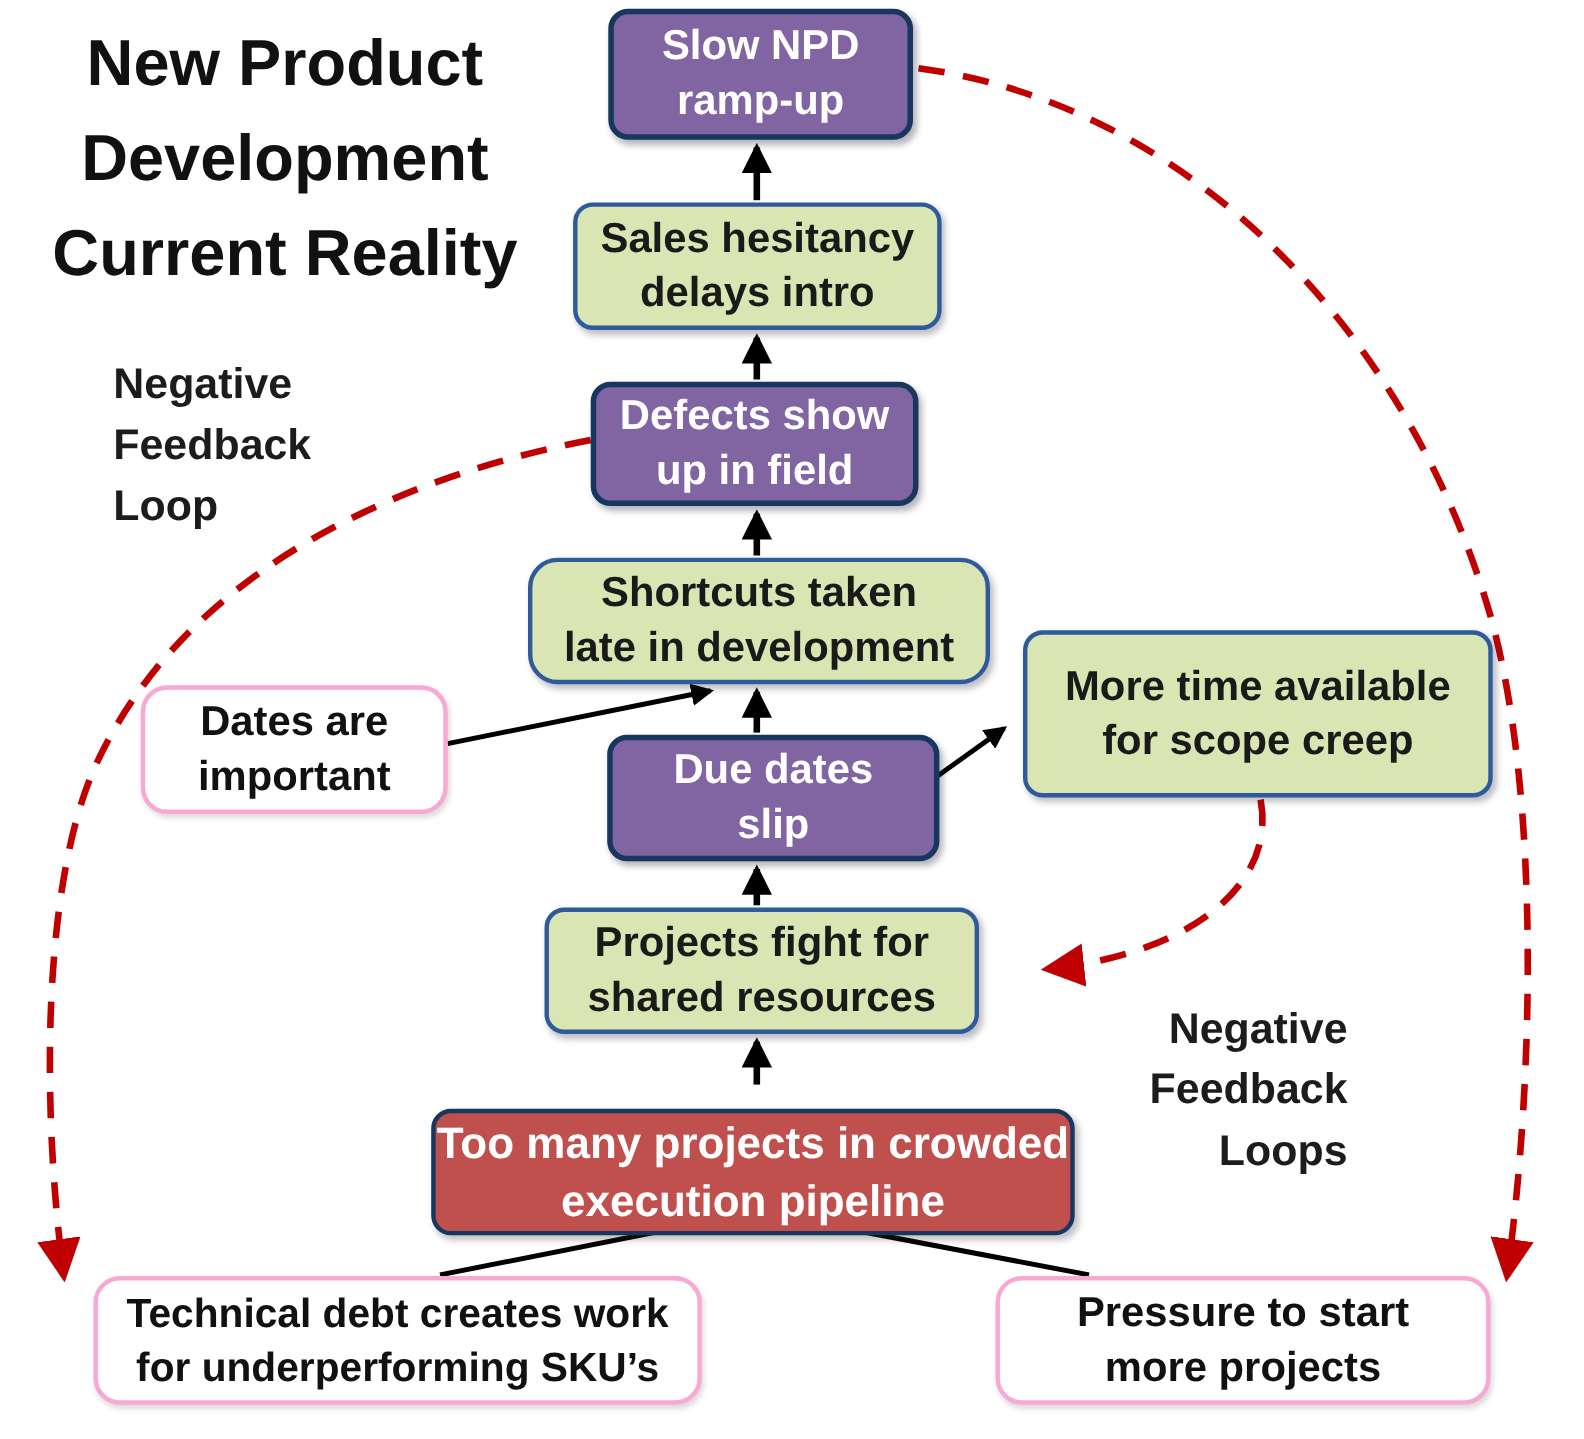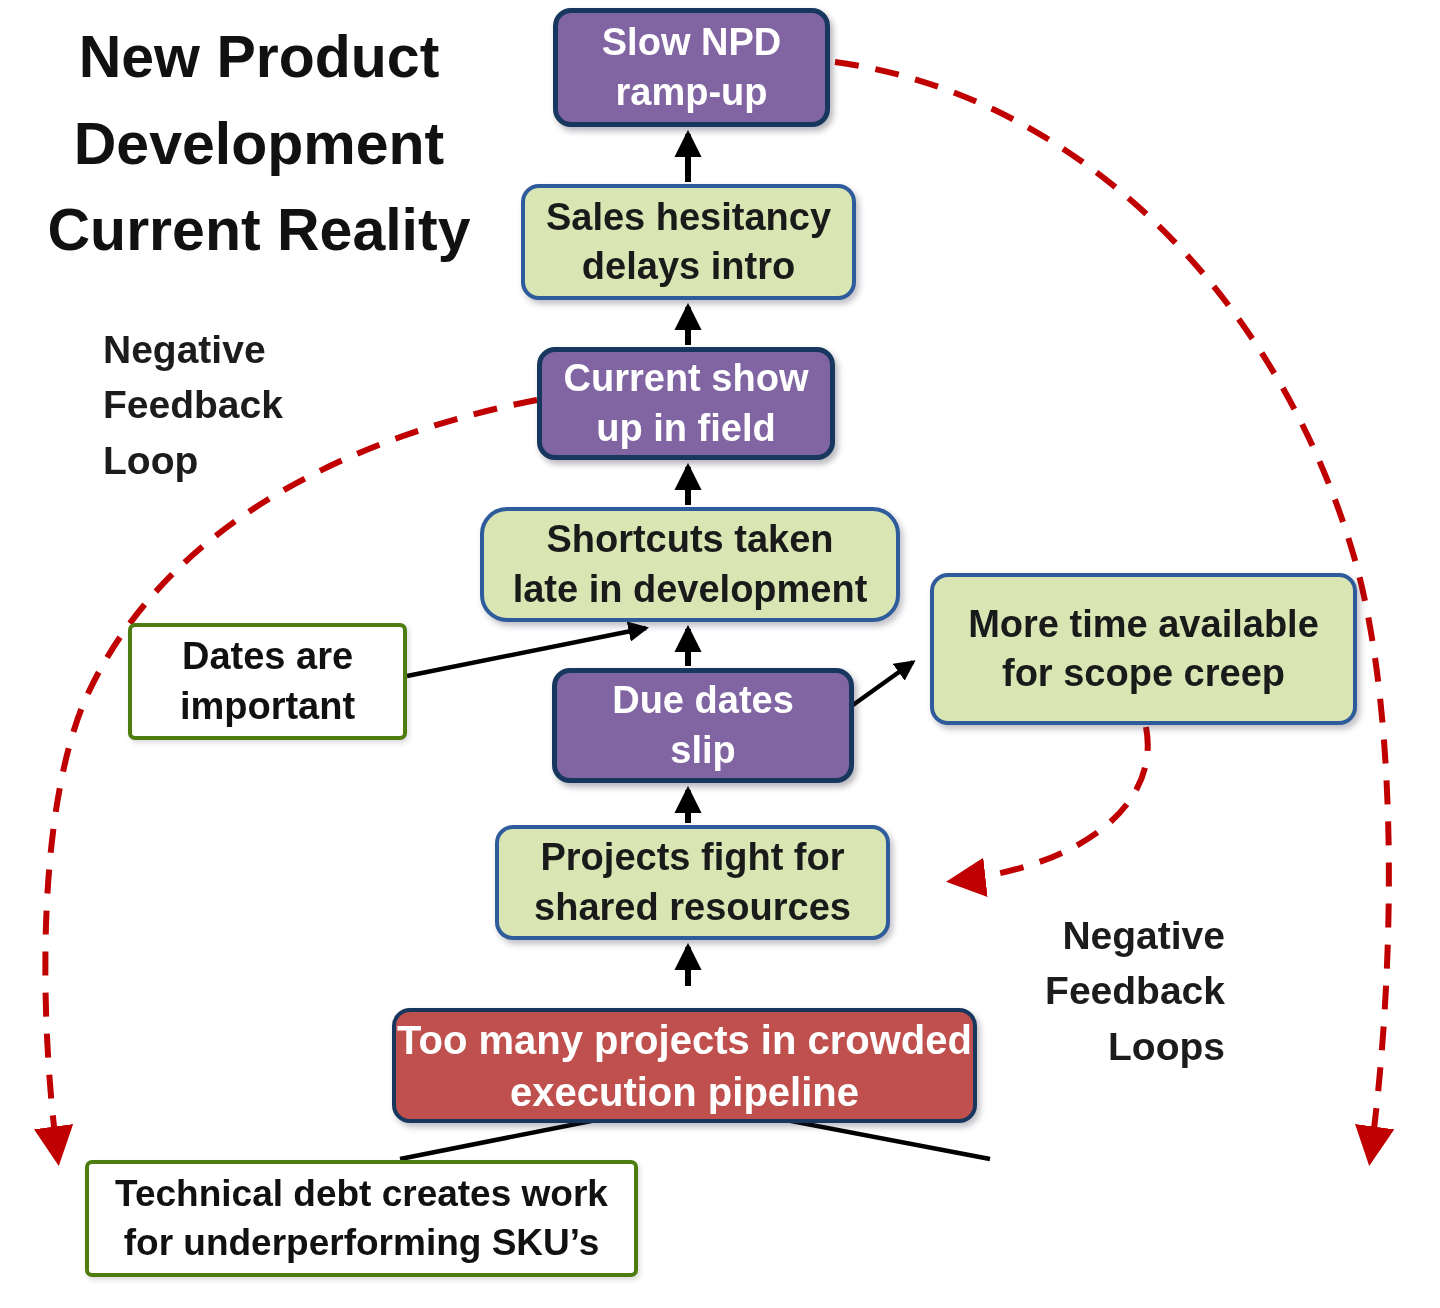--- a/index.html
+++ b/index.html
@@ -17,21 +17,21 @@
     display:flex;align-items:center;justify-content:center;
     text-align:center;
     font-weight:bold;font-size:38px;line-height:1.3;
     white-space:pre-line;
     border-radius:18px;
     box-sizing:border-box;
   }
   .node.purple{background:#8165A3;border:5px solid #17375E;color:#ffffff;box-shadow:3px 4px 6px rgba(40,40,60,.35);}
   .node.green {background:#D9E5B2;border:4px solid #2E5B9B;color:#1a1a1a;box-shadow:3px 4px 6px rgba(40,40,60,.3);}
   .node.red   {background:#C0504D;border:4px solid #17375E;color:#ffffff;box-shadow:3px 4px 6px rgba(40,40,60,.3);}
-  .node.white {background:#ffffff;border:4px solid #4d7c0f;color:#111111;border-radius:7px;box-shadow:2px 3px 5px rgba(60,60,80,.18);}
+  .node.white {background:#ffffff;border:4px solid #f9a8d4;color:#111111;border-radius:24px;box-shadow:2px 3px 5px rgba(60,60,80,.18);}
   .caption{
     position:absolute;z-index:2;
     color:#1c1c1c;font-weight:600;font-size:39px;line-height:1.42;
     white-space:pre-line;
   }
   #title{
     position:absolute;z-index:2;left:20px;top:14px;width:478px;
     text-align:center;color:#111111;
     font-weight:bold;font-size:59px;line-height:1.47;
     white-space:pre-line;
@@ -81,21 +81,21 @@
   <div class="caption" id="loop-label-right">Negative
 Feedback
 Loops</div>
 
   <div class="node purple" style="left:553px;top:8px;width:277px;height:119px;">Slow NPD
 ramp-up</div>
 
   <div class="node green" style="left:521px;top:184px;width:335px;height:116px;">Sales hesitancy
 delays intro</div>
 
-  <div class="node purple" style="left:537px;top:347px;width:298px;height:113px;">Current show
+  <div class="node purple" style="left:537px;top:347px;width:298px;height:113px;">Defects show
 up in field</div>
 
   <div class="node green" style="left:480px;top:507px;width:420px;height:115px;border-radius:27px;">Shortcuts taken
 late in development</div>
 
   <div class="node white" style="left:128px;top:623px;width:279px;height:117px;">Dates are
 important</div>
 
   <div class="node purple" style="left:552px;top:668px;width:302px;height:115px;">Due dates
 slip</div>
@@ -105,14 +105,16 @@
 
   <div class="node green" style="left:495px;top:825px;width:395px;height:115px;">Projects fight for
 shared resources</div>
 
   <div class="node red" style="left:392px;top:988px;width:585px;height:115px;font-size:40px;margin-top:20px;">Too many projects in crowded
 execution pipeline</div>
 
   <div class="node white" style="left:85px;top:1160px;width:553px;height:117px;font-size:37px;">Technical debt creates work
 for underperforming SKU’s</div>
 
+  <div class="node white" style="left:905px;top:1160px;width:450px;height:117px;">Pressure to start
+more projects</div>
 
 </div>
 
 </body></html>

